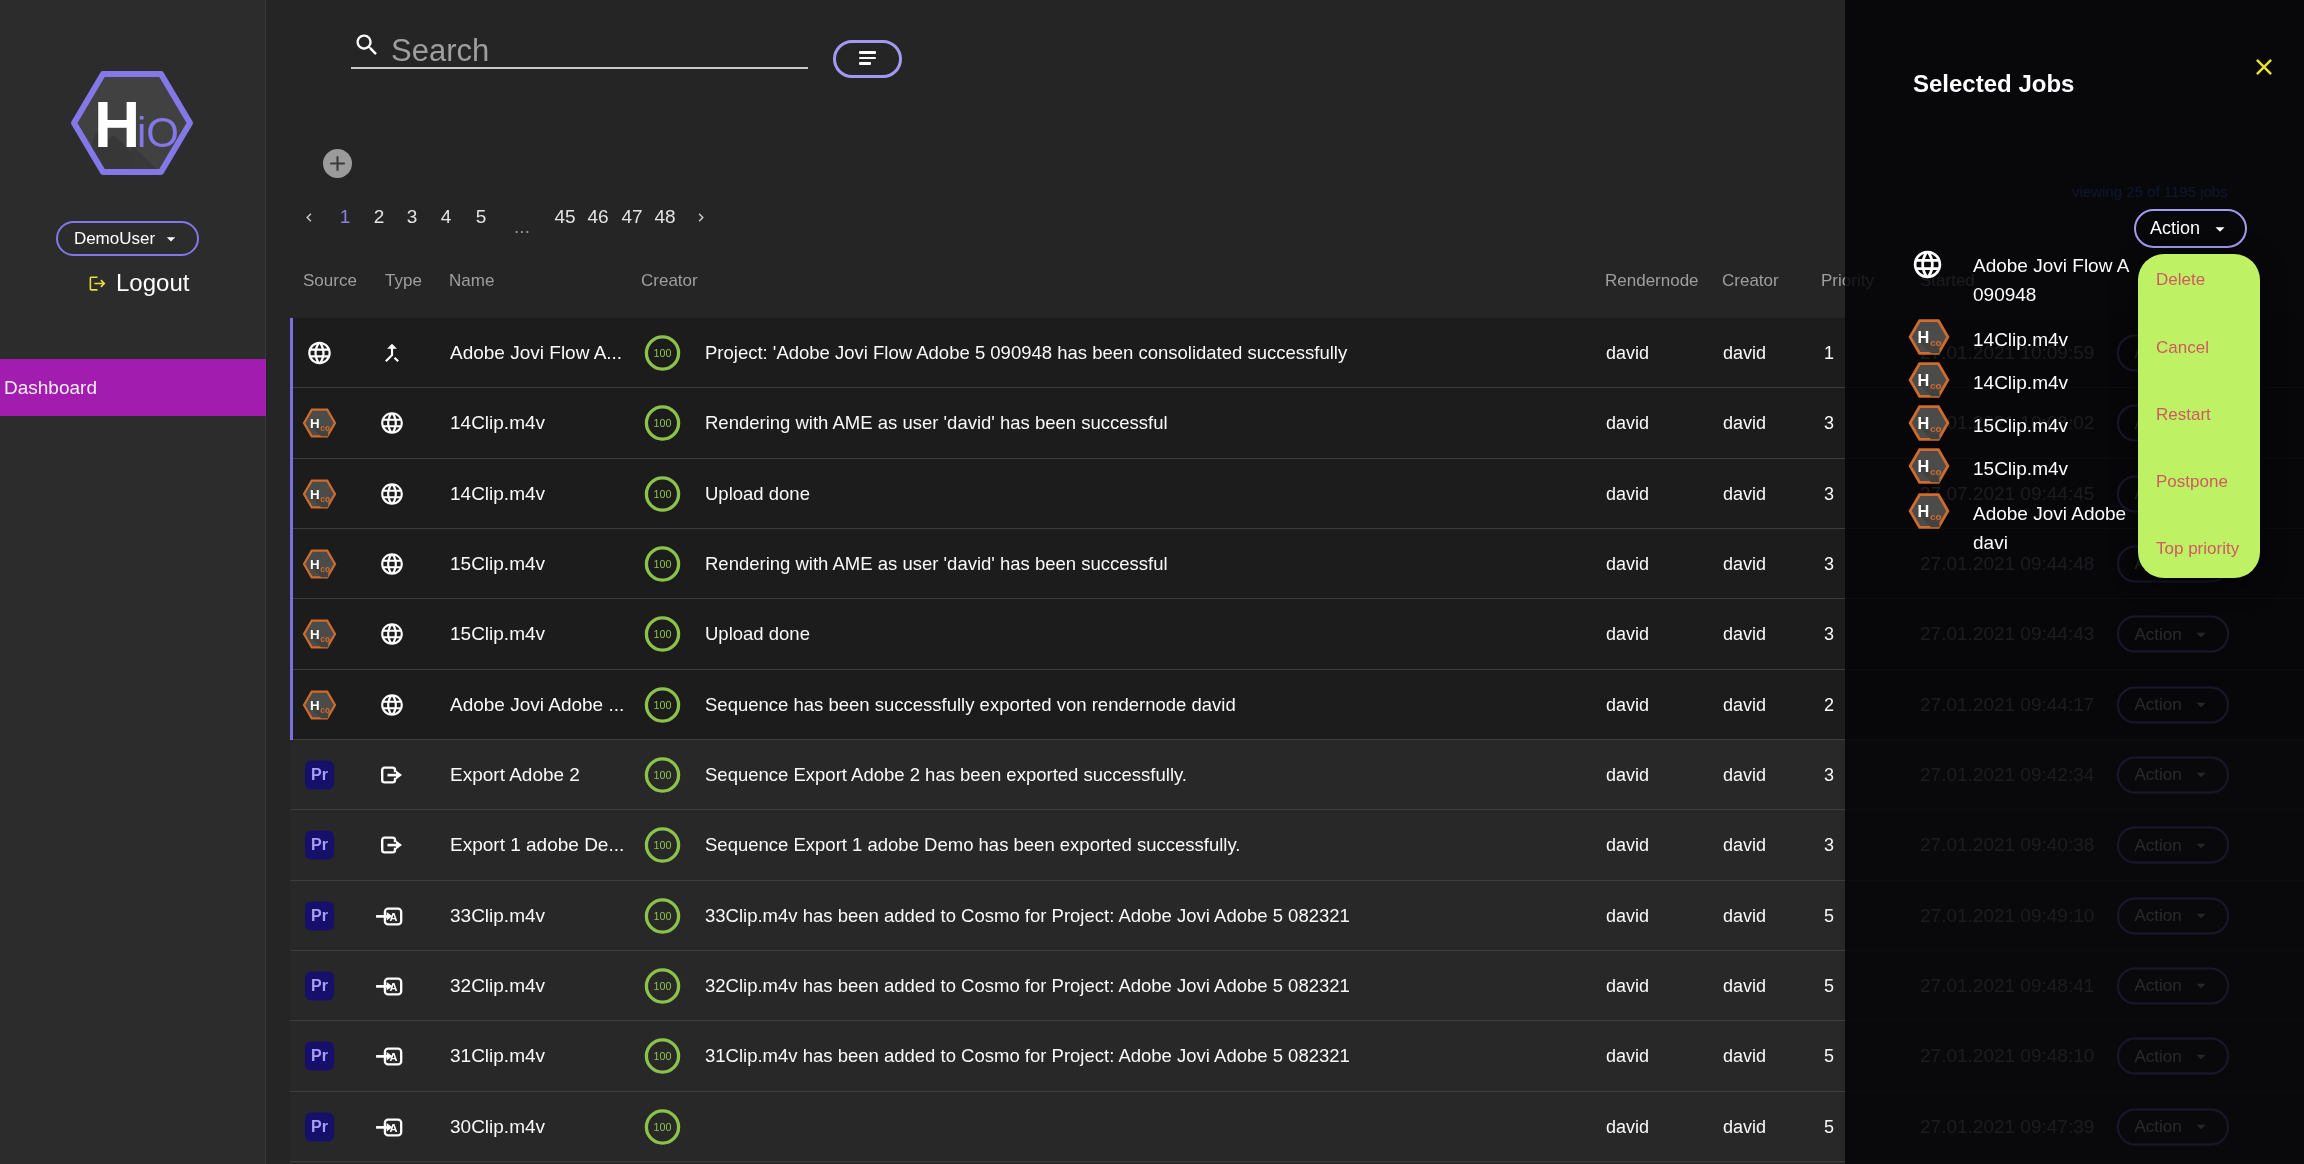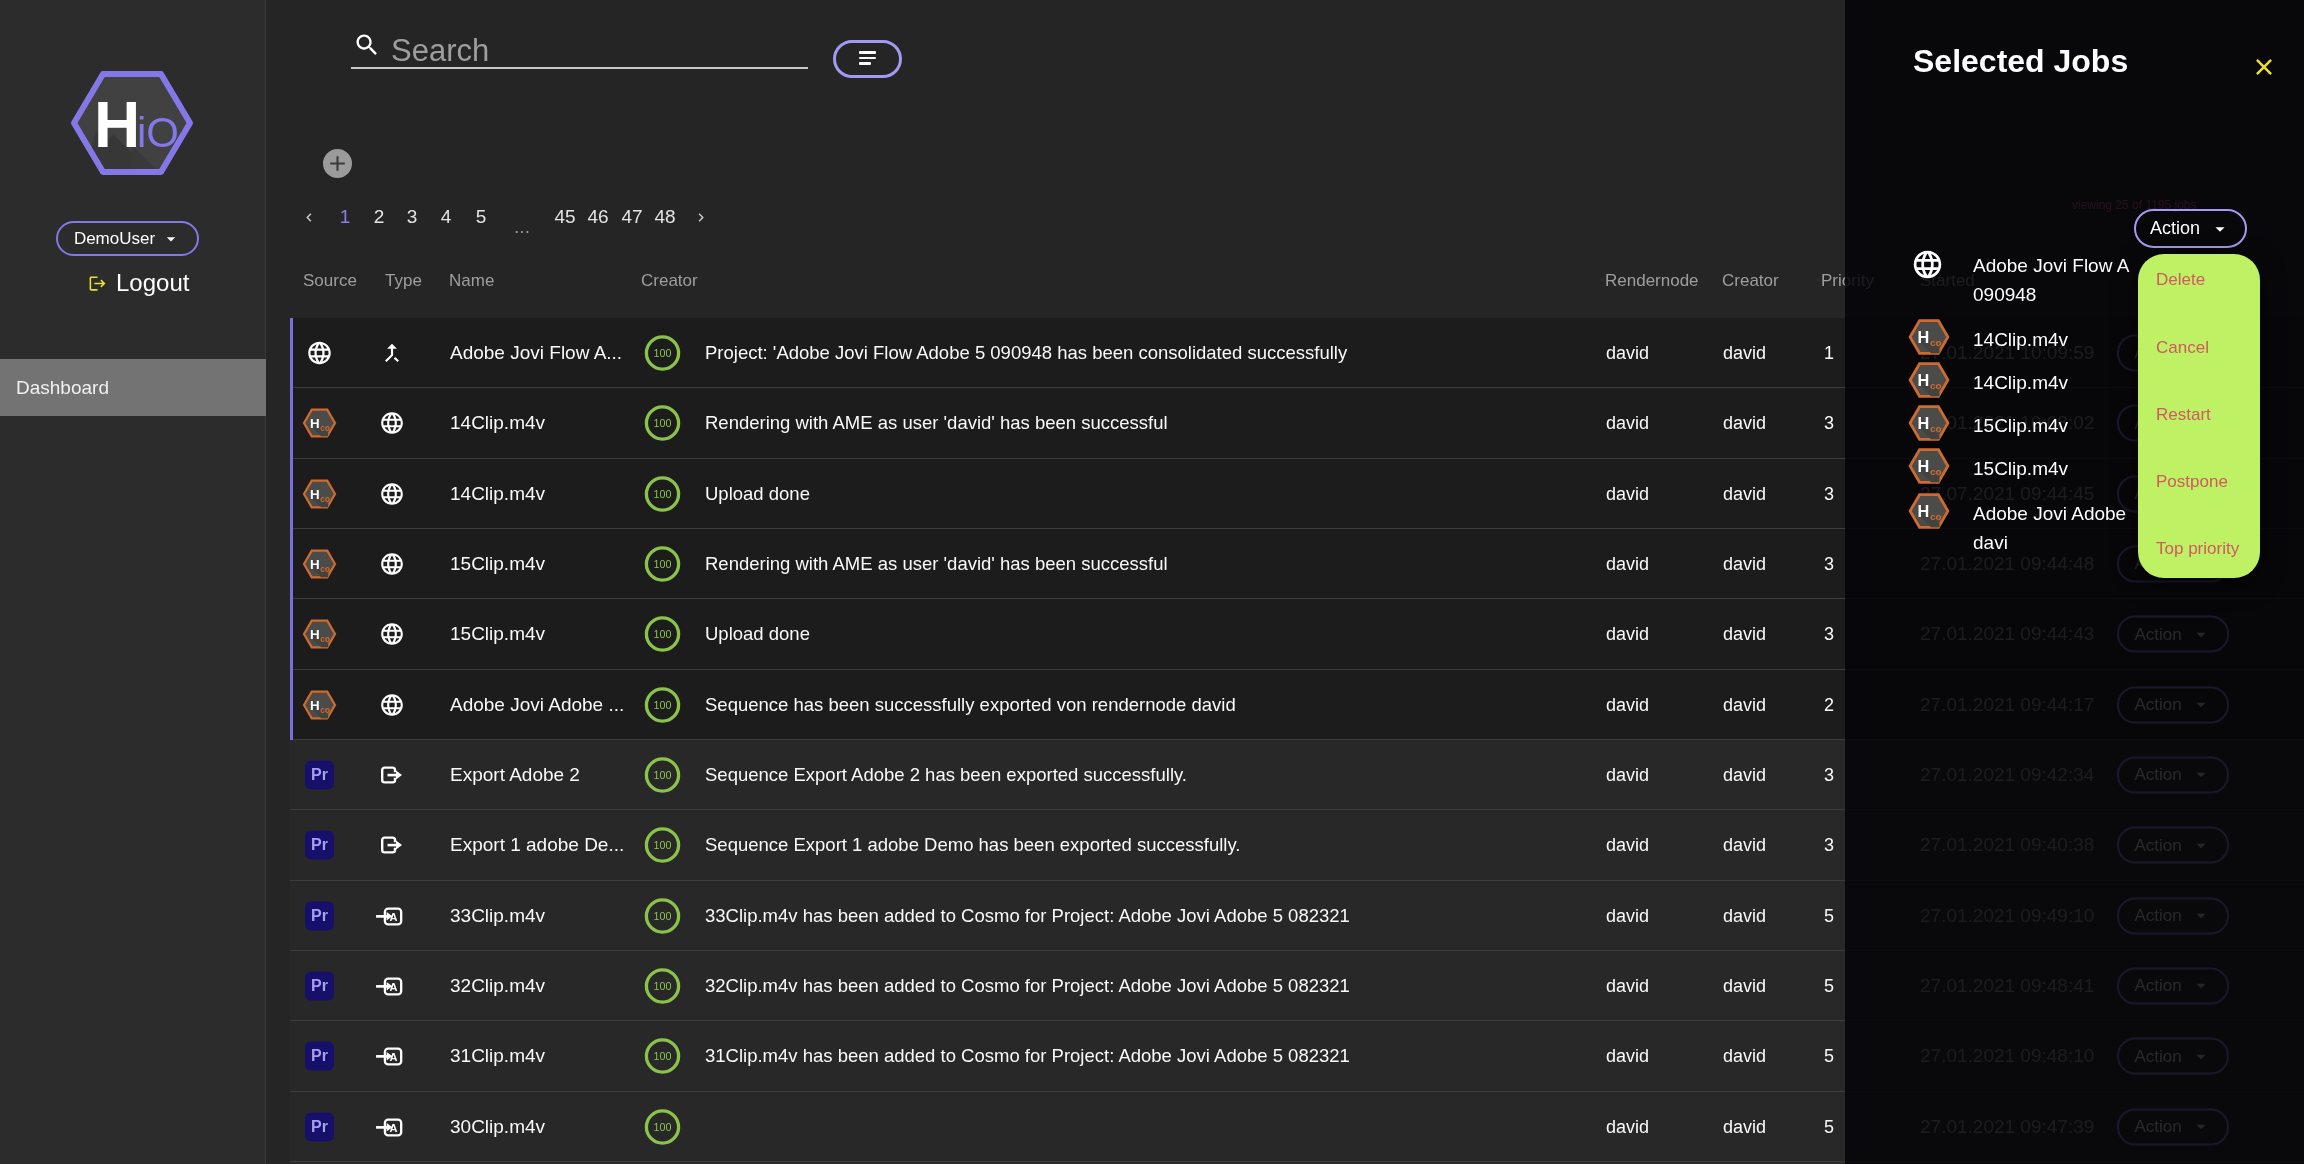--- a/index.html
+++ b/index.html
@@ -1,21 +1,21 @@
 <!DOCTYPE html>
 <html><head>
 <meta charset="utf-8">
 <style>
 * { margin:0; padding:0; box-sizing:border-box; }
 html,body { width:2304px; height:1164px; overflow:hidden; background:#252525;
   font-family:"Liberation Sans", sans-serif; -webkit-font-smoothing:antialiased; }
 #app { position:relative; width:2304px; height:1164px; }
 
 #sidebar { position:absolute; left:0; top:0; width:266px; height:1164px; background:#2c2c2c; border-right:1px solid #3a3a3a; }
-#dash { position:absolute; left:0; top:359px; width:266px; height:57px; background:#737373; color:#f0f0f0; font-size:19px; line-height:57px; padding-left:16px; }
+#dash { position:absolute; left:0; top:359px; width:266px; height:57px; background:#a21caf; color:#f0f0f0; font-size:19px; line-height:57px; padding-left:4px; }
 #userpill { position:absolute; left:56px; top:221px; width:143px; height:35px; border:2px solid #8478e8; border-radius:18px; color:#fff; font-size:17px; display:flex; align-items:center; justify-content:center; gap:6px; }
 #logout { position:absolute; left:88px; top:269px; color:#fff; font-size:24px; display:flex; align-items:center; gap:9px; }
 
 #searchtxt { position:absolute; left:391px; top:33px; font-size:31px; color:#9e9e9e; }
 #underline { position:absolute; left:351px; top:67px; width:457px; height:1.5px; background:#c9c9c9; }
 #filterpill { position:absolute; left:833px; top:40px; width:69px; height:38px; border:3px solid #a29af0; border-radius:19px; }
 .fline { position:absolute; background:#fff; height:2.6px; border-radius:1px; }
 #plus { position:absolute; left:323px; top:149px; width:29px; height:29px; border-radius:50%; background:#9b9b9b; }
 #pag { position:absolute; top:206px; left:0; width:100%; color:#e4e4e4; font-size:19px; }
 .pg { position:absolute; transform:translateX(-50%); }
@@ -29,26 +29,26 @@
 .cell { position:absolute; top:50%; transform:translateY(-50%); color:#fafafa; white-space:nowrap; }
 .name { left:160px; width:176px; overflow:hidden; font-size:19px; }
 .msg { left:415px; font-size:18.5px; }
 .rn { left:1316px; font-size:18px; }
 .cr { left:1433px; font-size:18px; }
 .pri { left:1534px; font-size:18px; }
 .started { left:1630px; font-size:19px; color:#9f9fa4; }
 .pric { position:absolute; left:15px; top:50%; transform:translateY(-50%); width:29px; height:29px; background:#17106b; border-radius:6px; color:#a79df5; font-weight:bold; font-size:16px; text-align:center; line-height:28px; }
 .actbtn { position:absolute; left:1827px; top:50%; transform:translateY(-50%); width:112px; height:37px; border:2px solid #8a7fe8; border-radius:18px; color:#e8e8e8; font-size:17px; display:flex; align-items:center; justify-content:center; gap:8px; }
 .actbtn .dd { width:22px; height:22px; }
-#viewing { position:absolute; left:2072px; top:198px; font-size:12px; color:#ec4899; }
+#viewing { position:absolute; left:2072px; top:183px; font-size:15px; color:#3b82f6; }
 
 #dim { position:absolute; left:1845px; top:0; width:459px; height:1164px; background:rgba(4,4,7,0.845); z-index:5; }
 #drawer { position:absolute; left:1845px; top:0; width:459px; height:1164px; z-index:6; }
 #drawer .in { position:absolute; }
-#sjtitle { left:68px; top:43px; font-size:32px; font-weight:bold; color:#fff; }
+#sjtitle { left:68px; top:70px; font-size:24px; font-weight:bold; color:#fff; }
 #closex { left:409px; top:57px; width:20px; height:20px; }
 #actpill { left:289px; top:209px; width:113px; height:39px; border:2.5px solid #a49af0; border-radius:20px; color:#fff; font-size:18px; display:flex; align-items:center; justify-content:center; gap:9px; }
 .ic2 { position:absolute; }
 .sjname { position:absolute; color:#fff; font-size:19px; line-height:29px; white-space:nowrap; }
 #menu { position:absolute; left:2138px; top:254px; width:122px; height:324px; background:#bef264; border-radius:26px; z-index:7; box-shadow:0 6px 24px rgba(0,0,0,0.55); }
 .mi { position:absolute; left:18px; color:#d05a5f; font-size:17px; white-space:nowrap; }
 </style>
 </head>
 <body>
 <div id="app">

